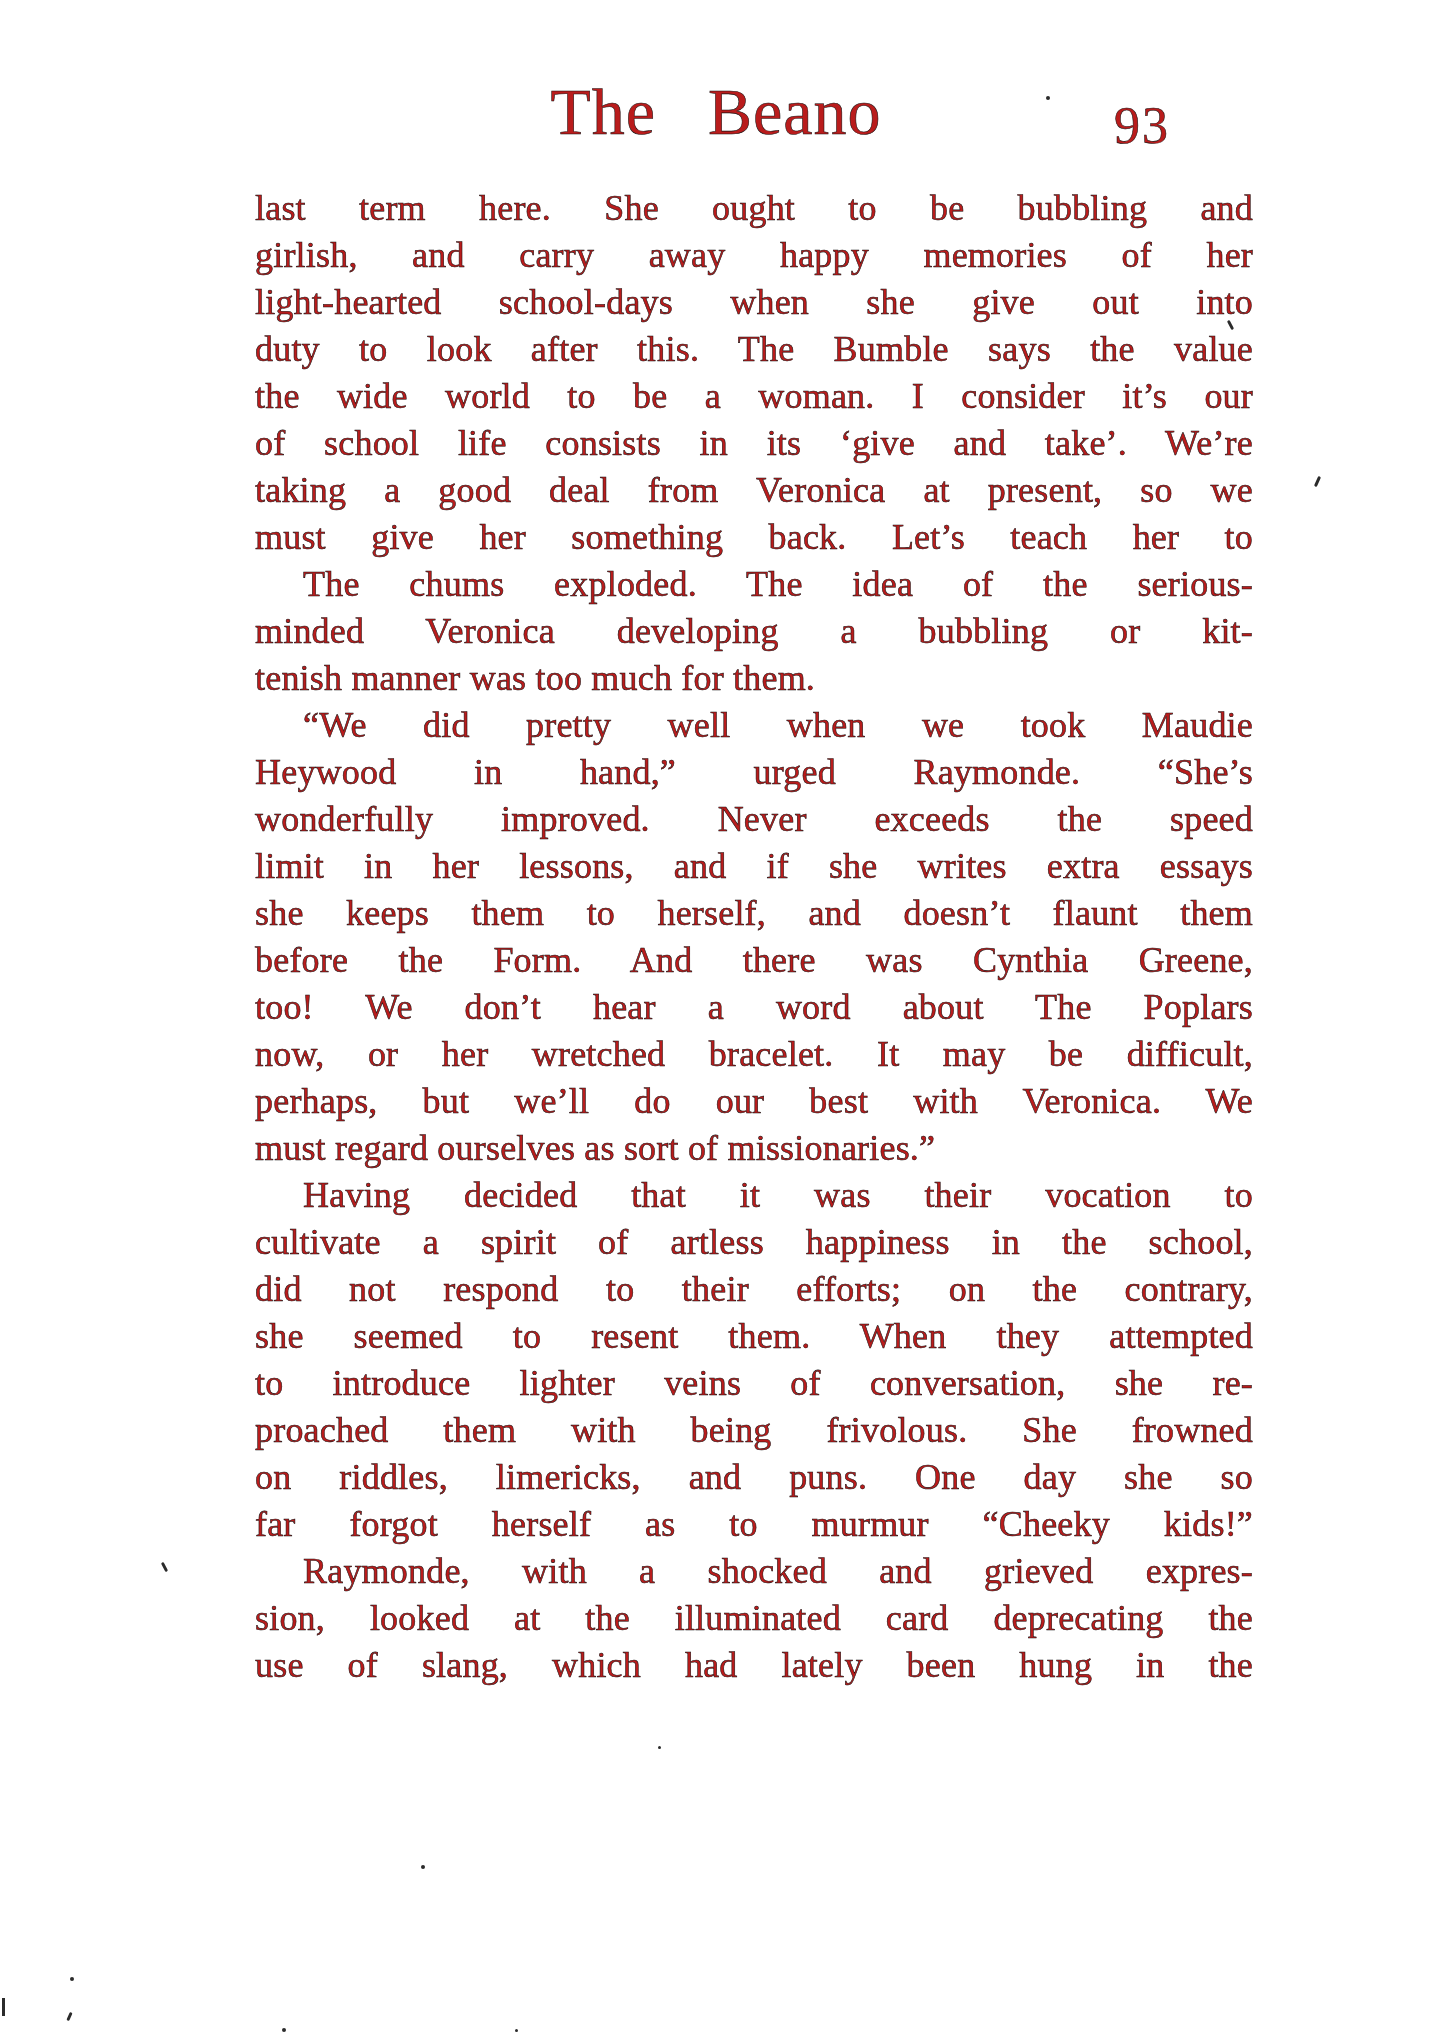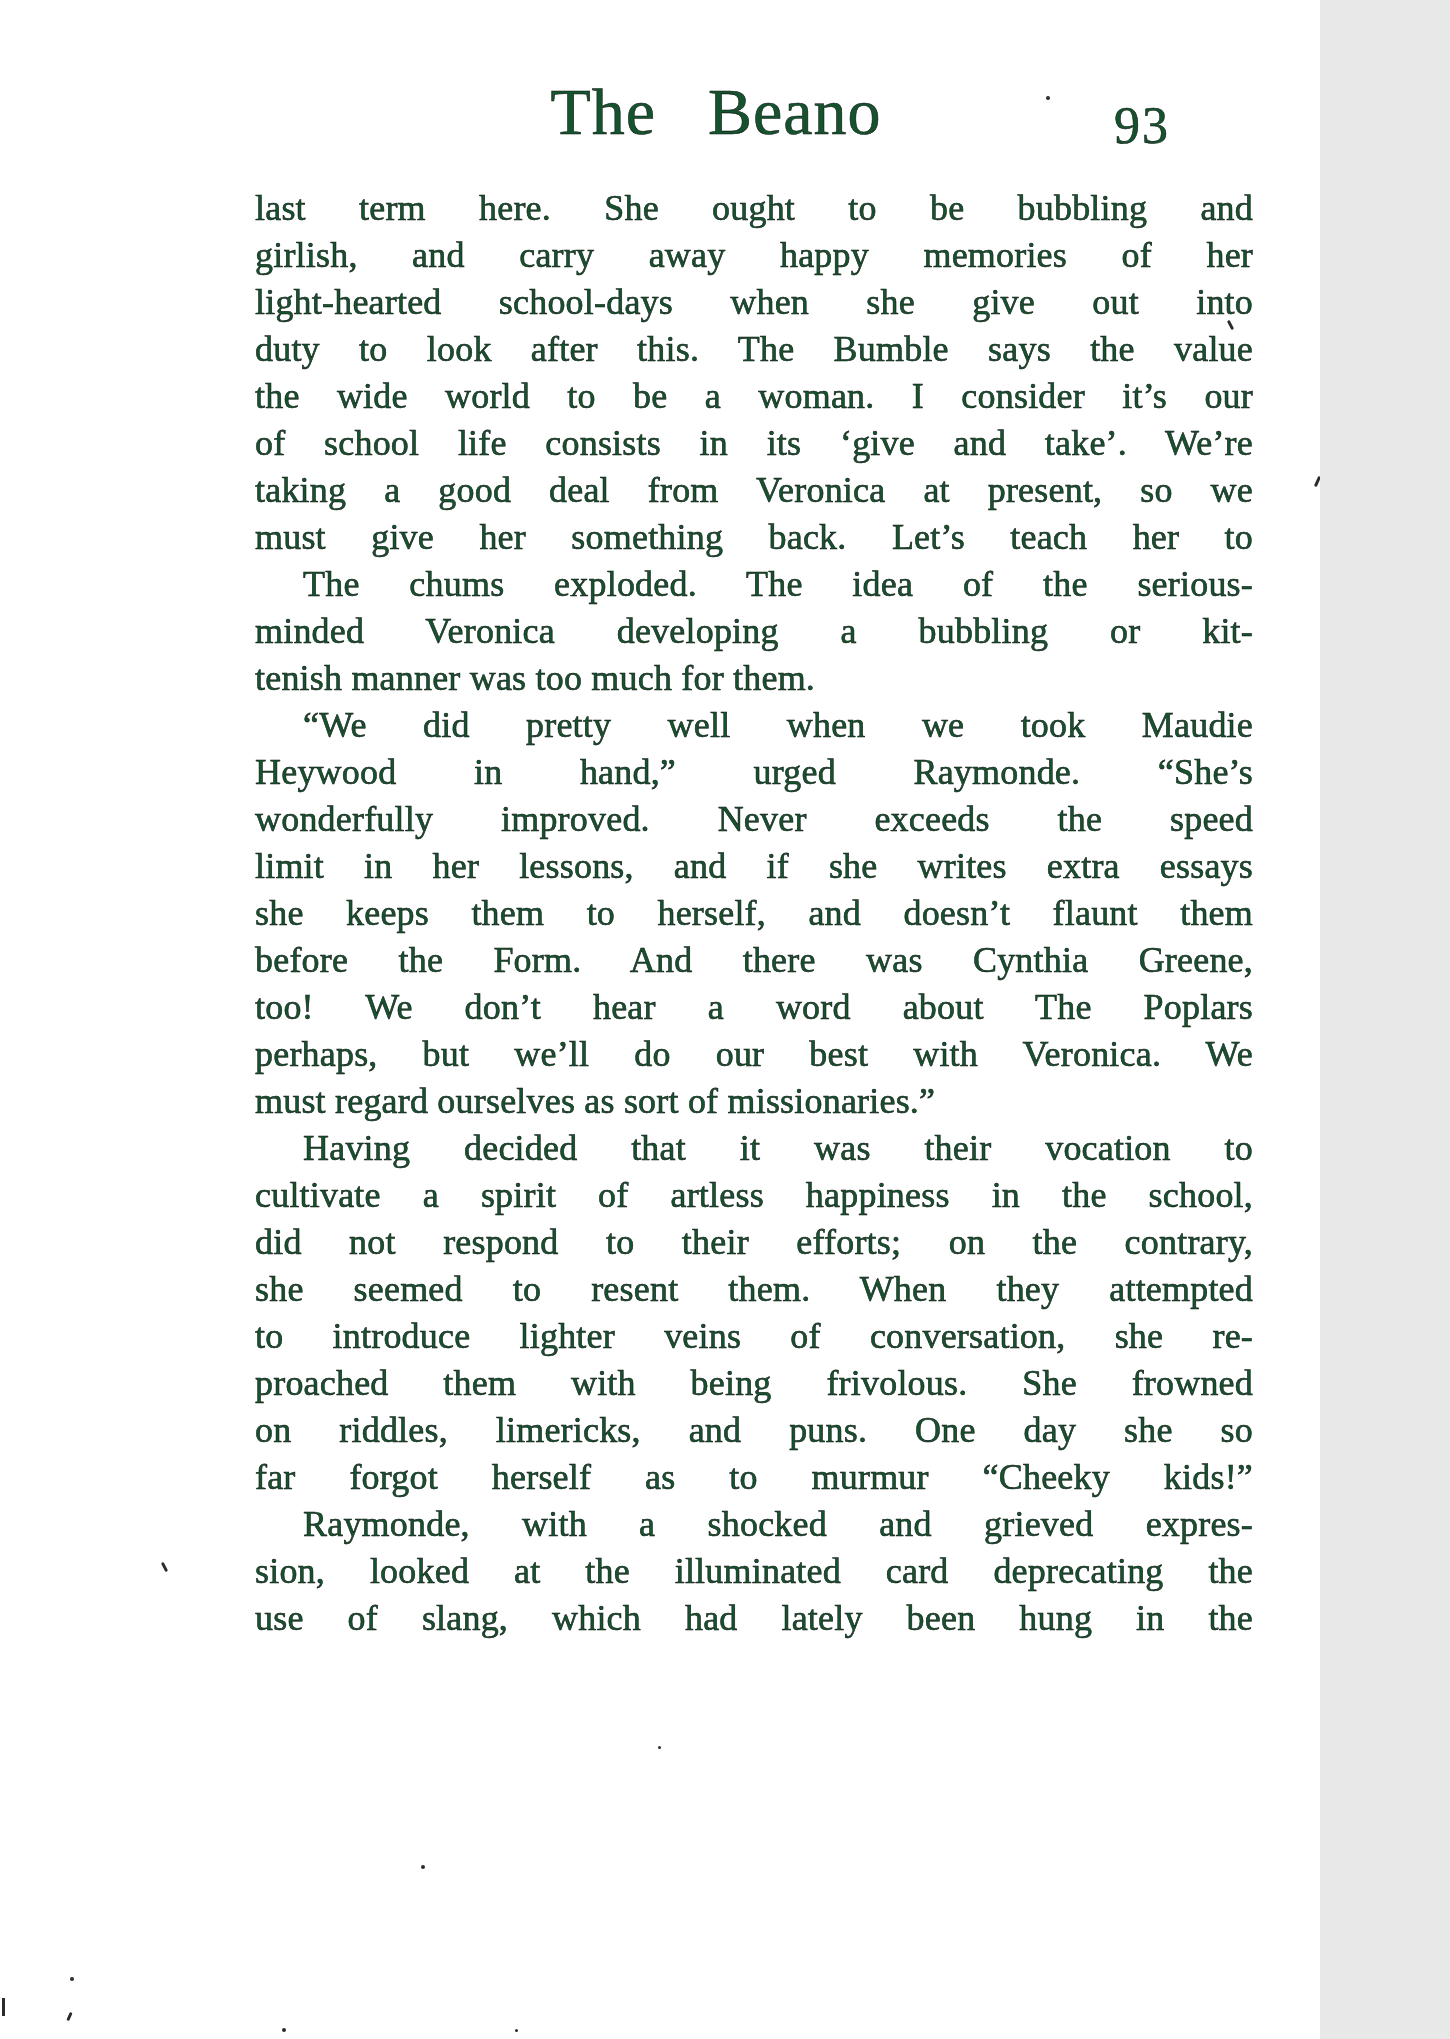--- a/index.html
+++ b/index.html
@@ -1,23 +1,23 @@
 <!DOCTYPE html>
 <html><head>
 <meta charset="utf-8">
 <style>
   html, body { margin: 0; padding: 0; background: #e8e8e8; }
   .page {
     position: relative;
-    width: 1320px;
+    width: 1450px;
     height: 2039px;
     background: #ffffff;
     overflow: hidden;
     font-family: "Liberation Serif", serif;
-    color: #14532d;
+    color: #b91c1c;
     -webkit-text-stroke: 0.55px #131313;
   }
   .running-title {
     position: absolute;
     left: 217px;
     top: 79px;
     width: 998px;
     text-align: center;
     font-size: 66px;
     line-height: 1;
@@ -83,20 +83,21 @@
       <div class="line indent">The chums exploded. The idea of the serious-</div>
       <div class="line">minded Veronica developing a bubbling or kit-</div>
       <div class="line para-end">tenish manner was too much for them.</div>
       <div class="line indent">“We did pretty well when we took Maudie</div>
       <div class="line">Heywood in hand,” urged Raymonde. “She’s</div>
       <div class="line">wonderfully improved. Never exceeds the speed</div>
       <div class="line">limit in her lessons, and if she writes extra essays</div>
       <div class="line">she keeps them to herself, and doesn’t flaunt them</div>
       <div class="line">before the Form. And there was Cynthia Greene,</div>
       <div class="line">too! We don’t hear a word about The Poplars</div>
+      <div class="line">now, or her wretched bracelet. It may be difficult,</div>
       <div class="line">perhaps, but we’ll do our best with Veronica. We</div>
       <div class="line para-end">must regard ourselves as sort of missionaries.”</div>
       <div class="line indent">Having decided that it was their vocation to</div>
       <div class="line">cultivate a spirit of artless happiness in the school,</div>
       <div class="line">did not respond to their efforts; on the contrary,</div>
       <div class="line">she seemed to resent them. When they attempted</div>
       <div class="line">to introduce lighter veins of conversation, she re-</div>
       <div class="line">proached them with being frivolous. She frowned</div>
       <div class="line">on riddles, limericks, and puns. One day she so</div>
       <div class="line">far forgot herself as to murmur “Cheeky kids!”</div>

